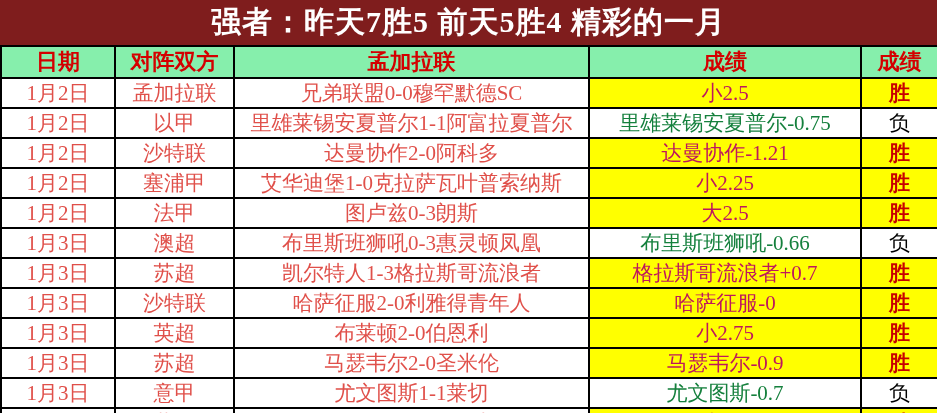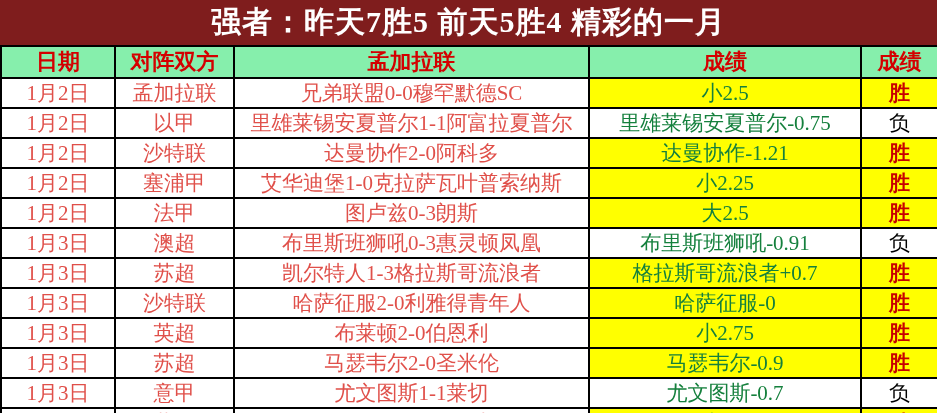--- a/index.html
+++ b/index.html
@@ -51,21 +51,21 @@
     font-weight: bold;
   }
   td {
     background: #ffffff;
     color: #e0504a;
     font-size: 21px;
     font-weight: normal;
   }
   td.hl {
     background: #ffff00;
-    color: #15803d;
+    color: #be185d;
   }
   td.plain {
     background: #ffffff;
     color: #15803d;
   }
   td.res.hl {
     color: #c80000;
     font-weight: bold;
   }
   td.res.plain {
@@ -132,21 +132,21 @@
           <td>1月2日</td>
           <td>法甲</td>
           <td>图卢兹0-3朗斯</td>
           <td class="hl">大2.5</td>
           <td class="hl res">胜</td>
         </tr>
         <tr>
           <td>1月3日</td>
           <td>澳超</td>
           <td>布里斯班狮吼0-3惠灵顿凤凰</td>
-          <td class="plain">布里斯班狮吼-0.91</td>
+          <td class="plain">布里斯班狮吼-0.66</td>
           <td class="plain res">负</td>
         </tr>
         <tr>
           <td>1月3日</td>
           <td>苏超</td>
           <td>凯尔特人1-3格拉斯哥流浪者</td>
           <td class="hl">格拉斯哥流浪者+0.7</td>
           <td class="hl res">胜</td>
         </tr>
         <tr>

